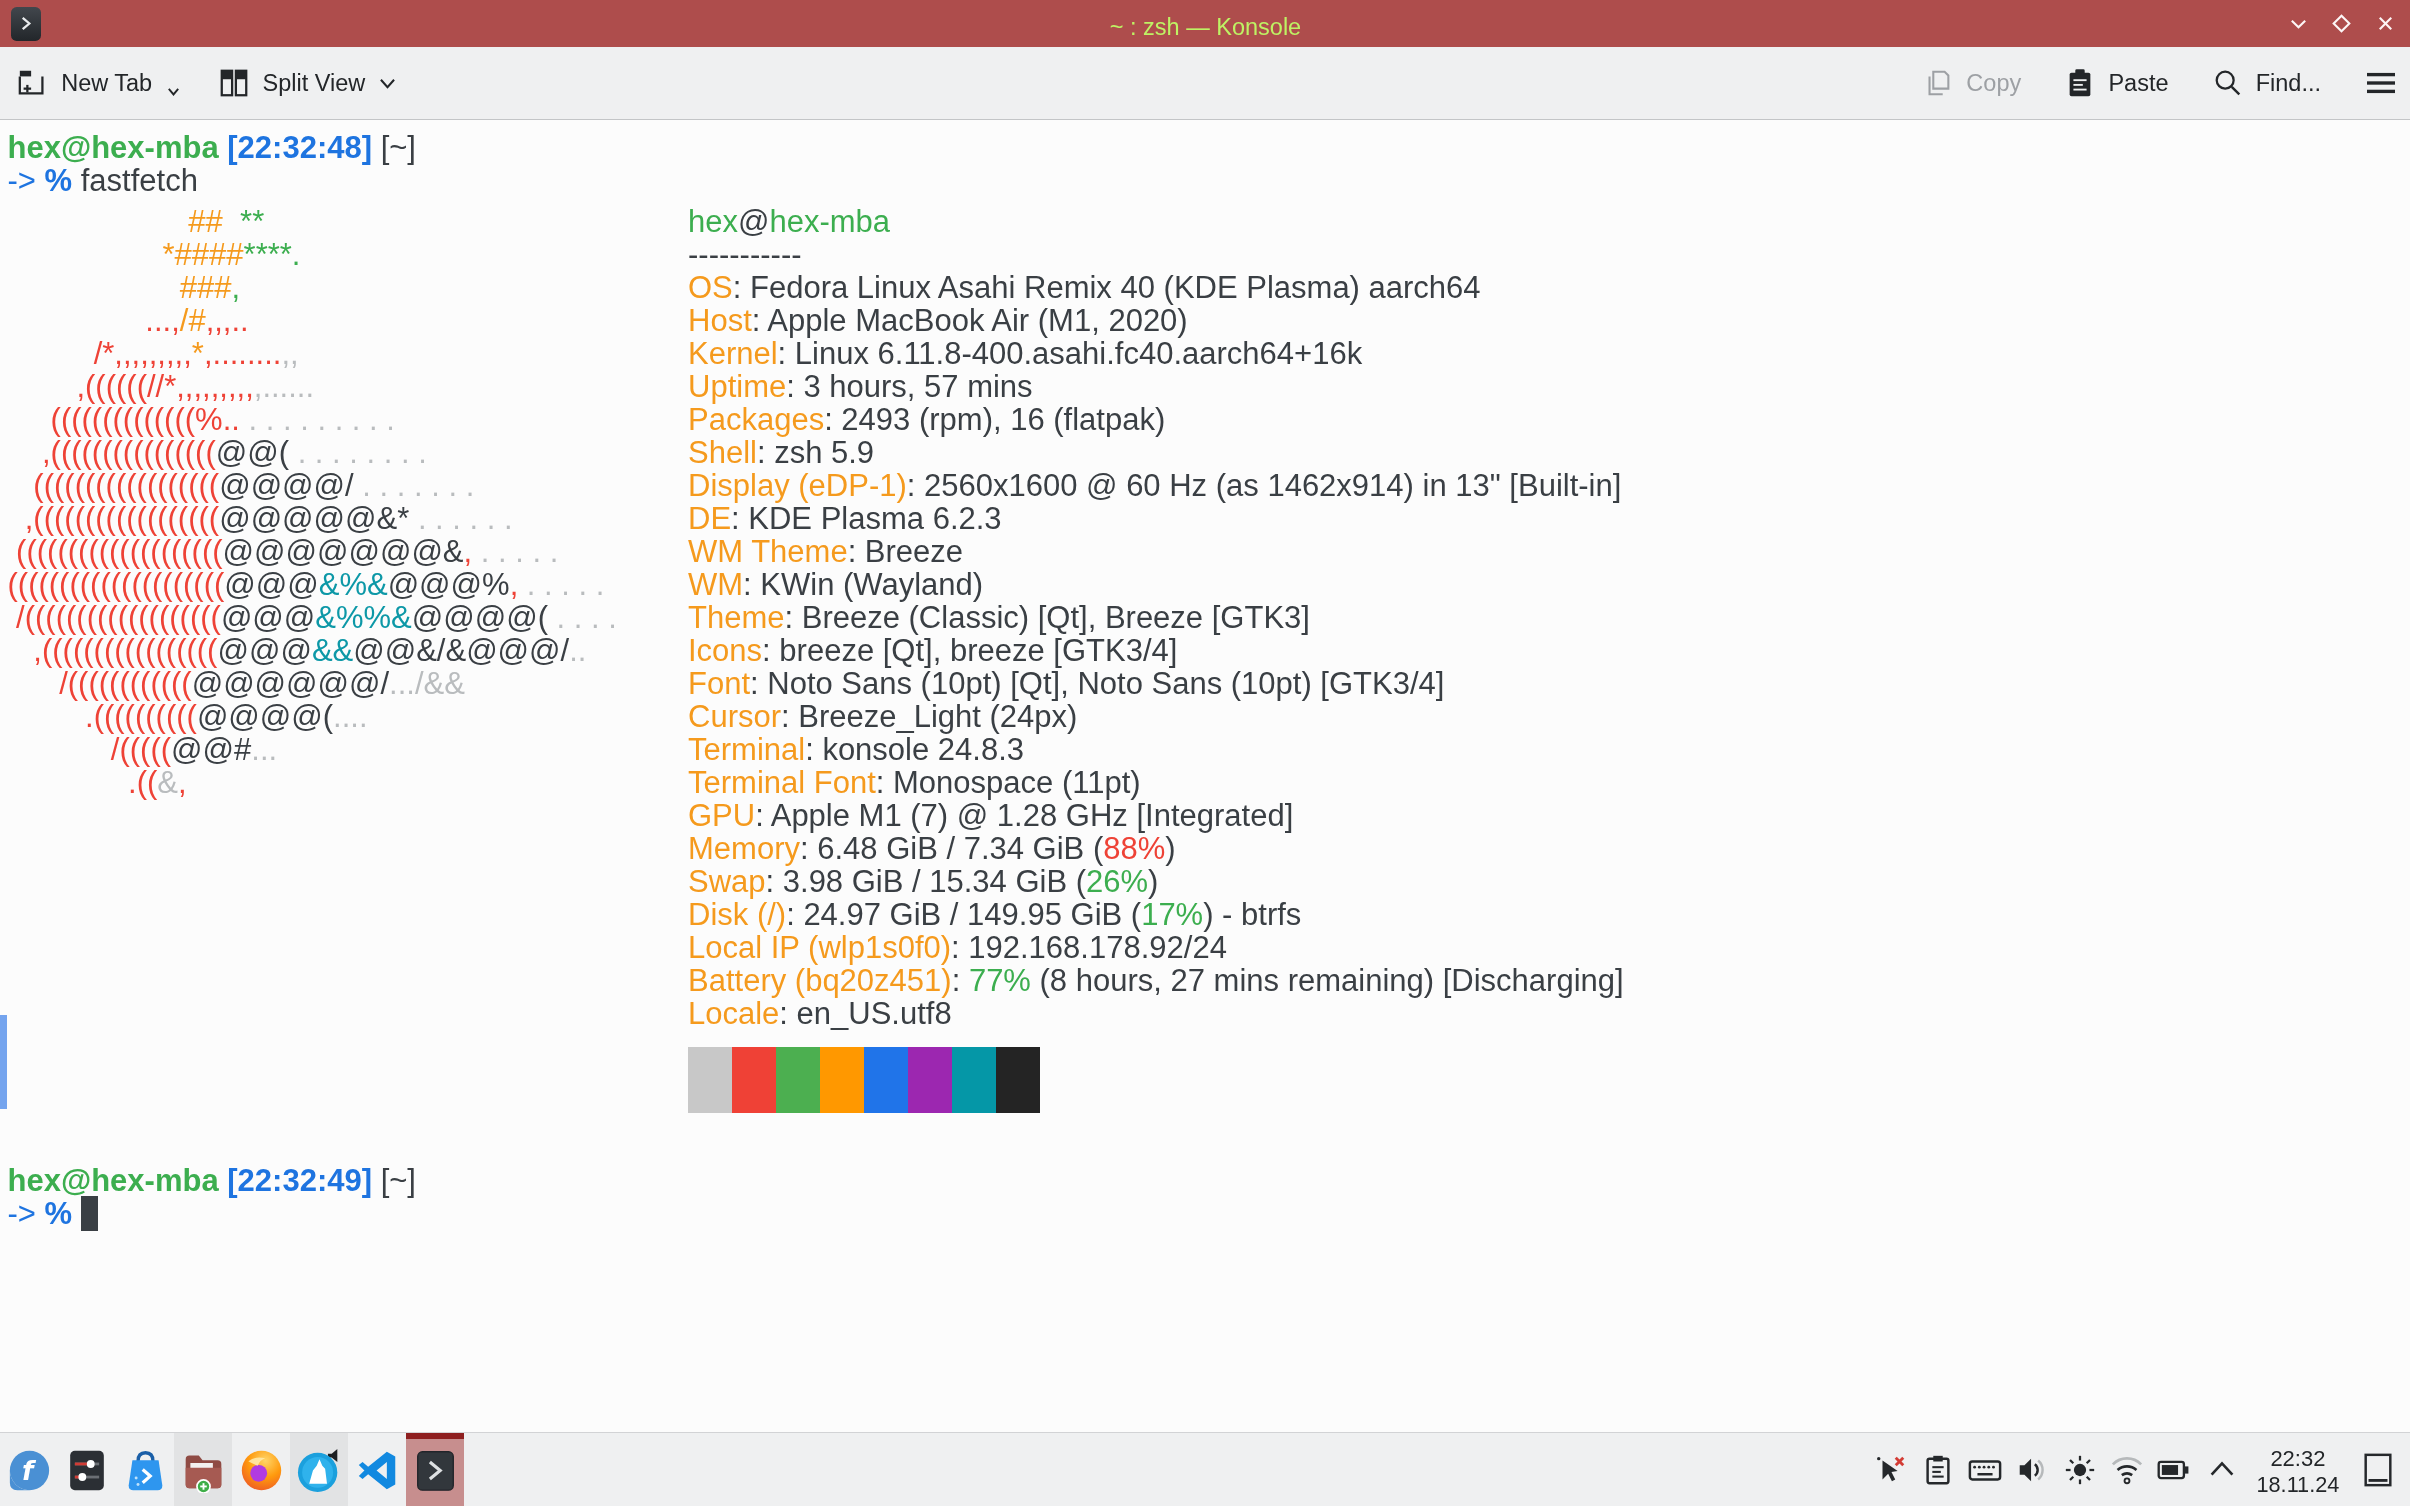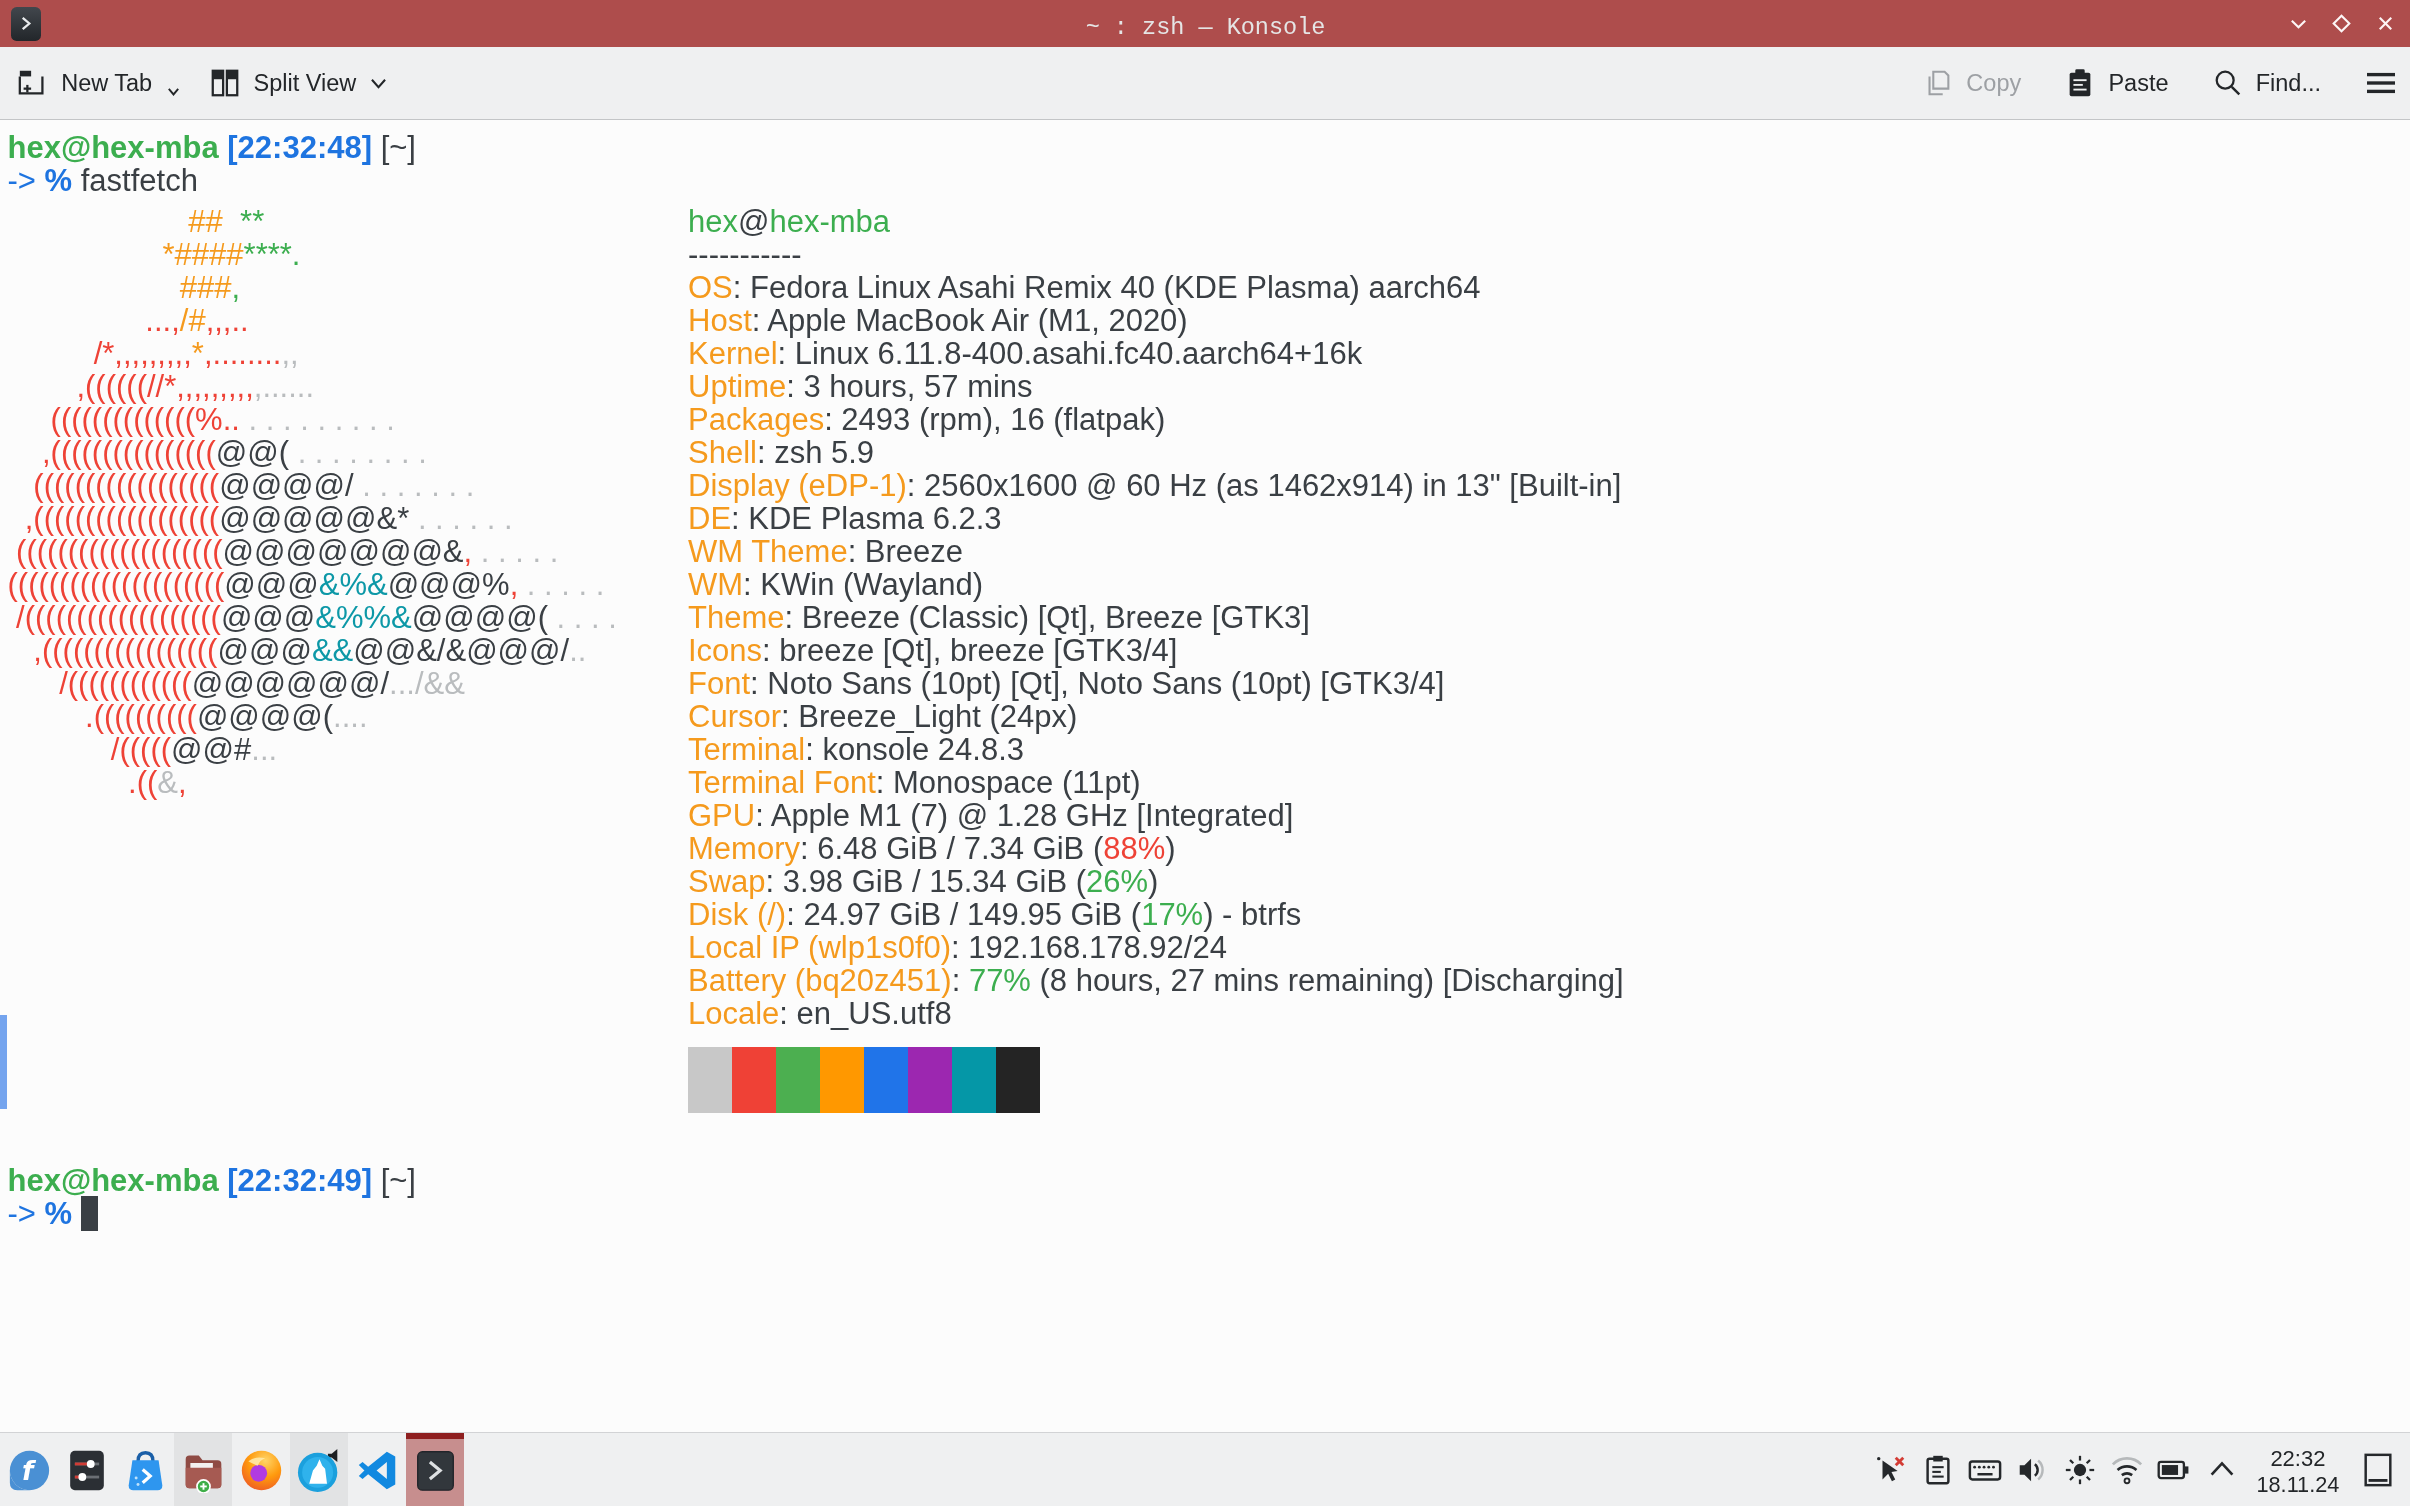--- a/index.html
+++ b/index.html
@@ -5,29 +5,29 @@
   html,body{margin:0;padding:0;}
   body{width:2411px;height:1507px;position:relative;overflow:hidden;
        font-family:"Liberation Sans",sans-serif;background:#fcfcfc;}
 
   
   .titlebar{position:absolute;top:0;left:0;right:0;height:47px;background:#ae4d4c;}
   .win-icon{position:absolute;left:11.3px;top:6.6px;width:30px;height:34px;border-radius:5.6px;
             background:linear-gradient(#42474d,#22262a);display:flex;align-items:center;justify-content:center;}
   .win-icon svg{display:block;}
   .title-text{position:absolute;left:0;right:0;top:0;height:54px;display:flex;align-items:center;justify-content:center;
-              color:#e5e5e5;font-size:23.5px;font-family:Liberation Mono, monospace;}
+              color:#bef264;font-size:23.5px;}
   .winbtns{position:absolute;right:15px;top:0;height:47px;display:flex;align-items:center;gap:22.6px;}
   .winbtn{width:21px;height:21px;display:flex;align-items:center;justify-content:center;}
 
   
   .toolbar{position:absolute;top:47px;left:0;right:0;height:73px;background:#eff0f1;
            border-bottom:1.9px solid #c3c5c7;display:flex;align-items:center;box-sizing:border-box;
            font-size:23.5px;color:#232629;}
-  .tb-left{display:flex;align-items:center;gap:28px;padding-left:17px;}
+  .tb-left{display:flex;align-items:center;gap:37px;padding-left:17px;}
   .tb-right{margin-left:auto;display:flex;align-items:center;gap:43px;padding-right:13px;}
   .tbtn{display:flex;align-items:center;gap:12.2px;}
   .tbtn.disabled{color:#9da0a4;}
   .mini-chevron{align-self:flex-end;margin-bottom:1.9px;margin-left:1.9px;}
 
   
   .terminal{position:absolute;top:122px;left:0;right:0;bottom:75px;background:#fcfcfc;
             font-family:Liberation Sans, sans-serif;font-size:31px;line-height:33px;}
   .tline{white-space:pre;}
   .c-o{color:#f59a1d}

